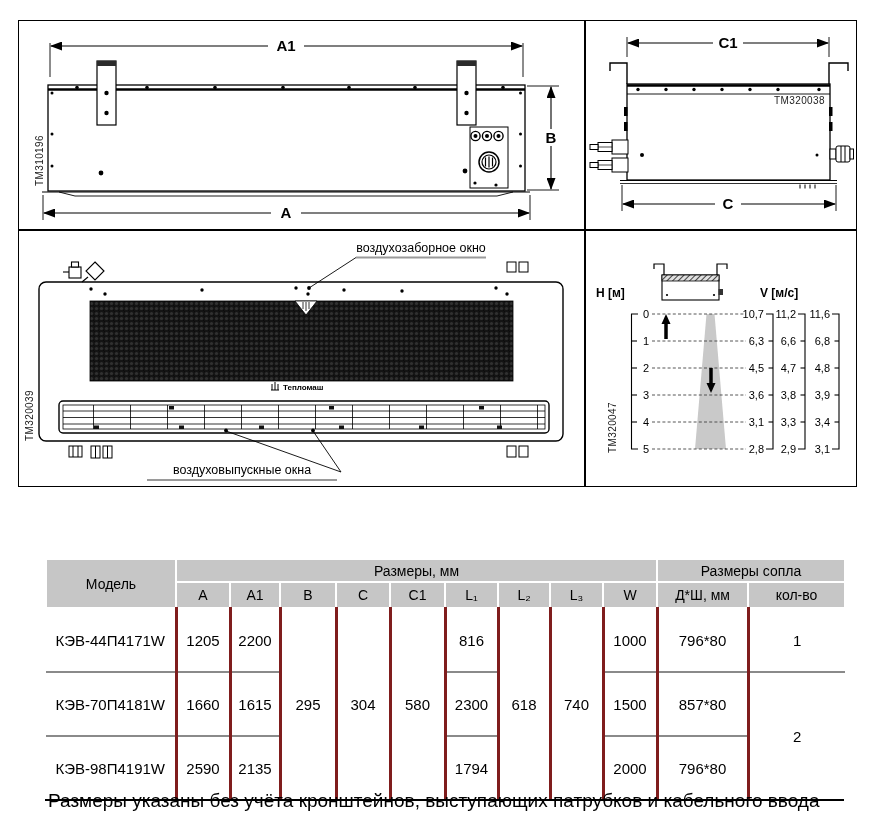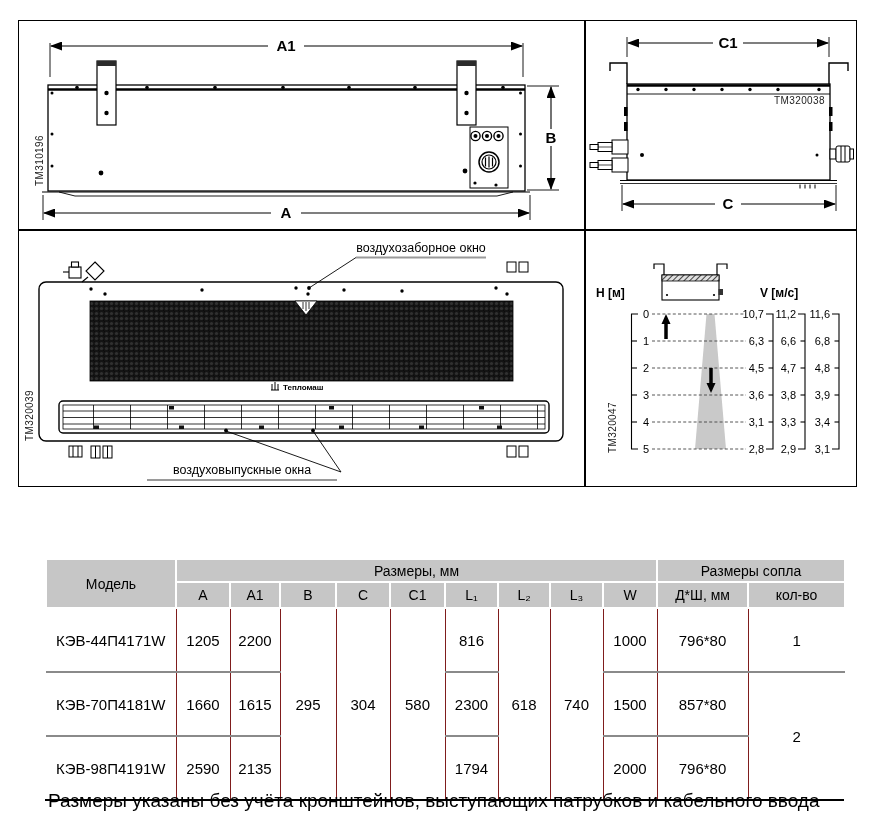--- a/index.html
+++ b/index.html
@@ -15,21 +15,21 @@
   .axislabel{font-size:12px;font-weight:bold;}
   .ticklabel{font-size:11px;}
   .vval{font-size:11px;}
   .brand{font-size:8px;font-weight:bold;}
 
   #table-wrap{position:absolute;left:45px;top:550px;width:799px;border-bottom:2.5px solid #000;margin-top:8px;}
   table.dim{border-collapse:collapse;table-layout:fixed;width:799px;}
   table.dim th{background:#c6c6c6;font-weight:normal;font-size:14px;border:2px solid #fff;padding:0;}
   table.dim thead tr.h1 th{height:21px;}
   table.dim thead tr.h2 th{height:24px;}
-  table.dim td{font-size:15px;text-align:center;vertical-align:middle;border-left:1px solid #7f1d1d;padding:0;height:62px;}
+  table.dim td{font-size:15px;text-align:center;vertical-align:middle;border-left:3px solid #7f1d1d;padding:0;height:62px;}
   table.dim td.first{border-left:none;text-align:center;}
   table.dim td.sep{border-bottom:2px solid #8a8a8a;}
   #note{position:absolute;left:48px;top:790px;font-size:19px;}
 </style>
 </head>
 <body>
 
 <div id="panels">
   <div class="vdiv"></div>
   <div class="hdiv"></div>

